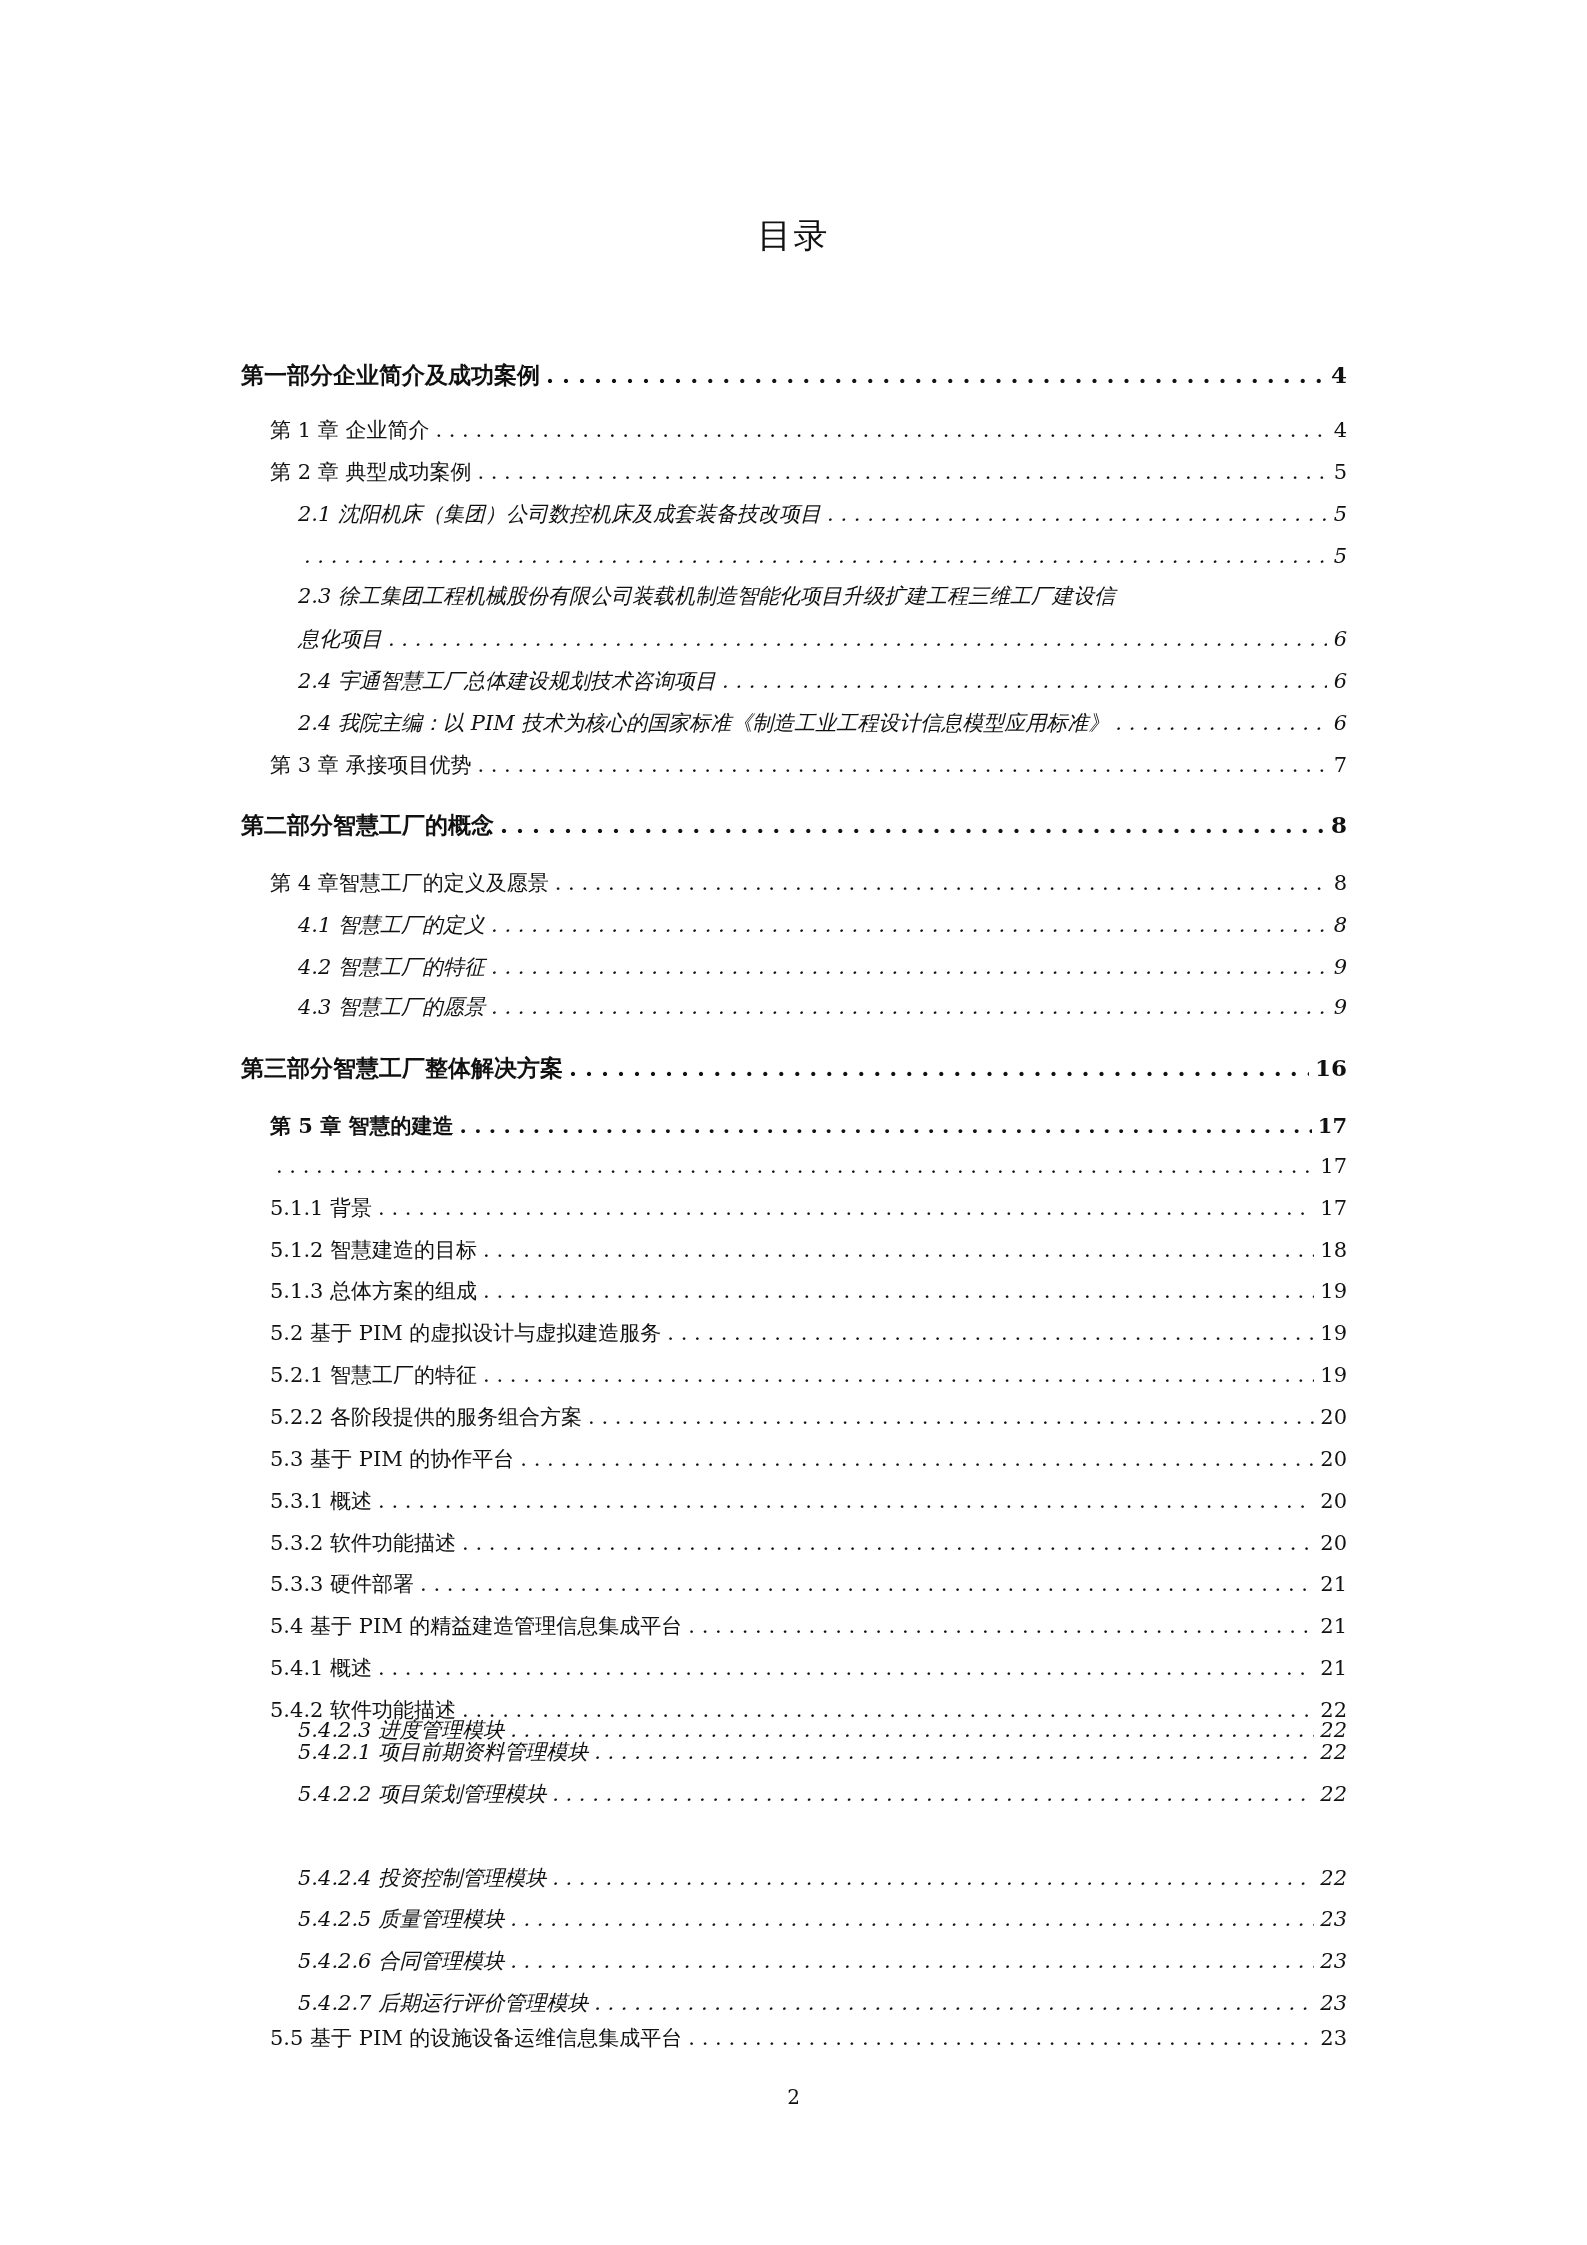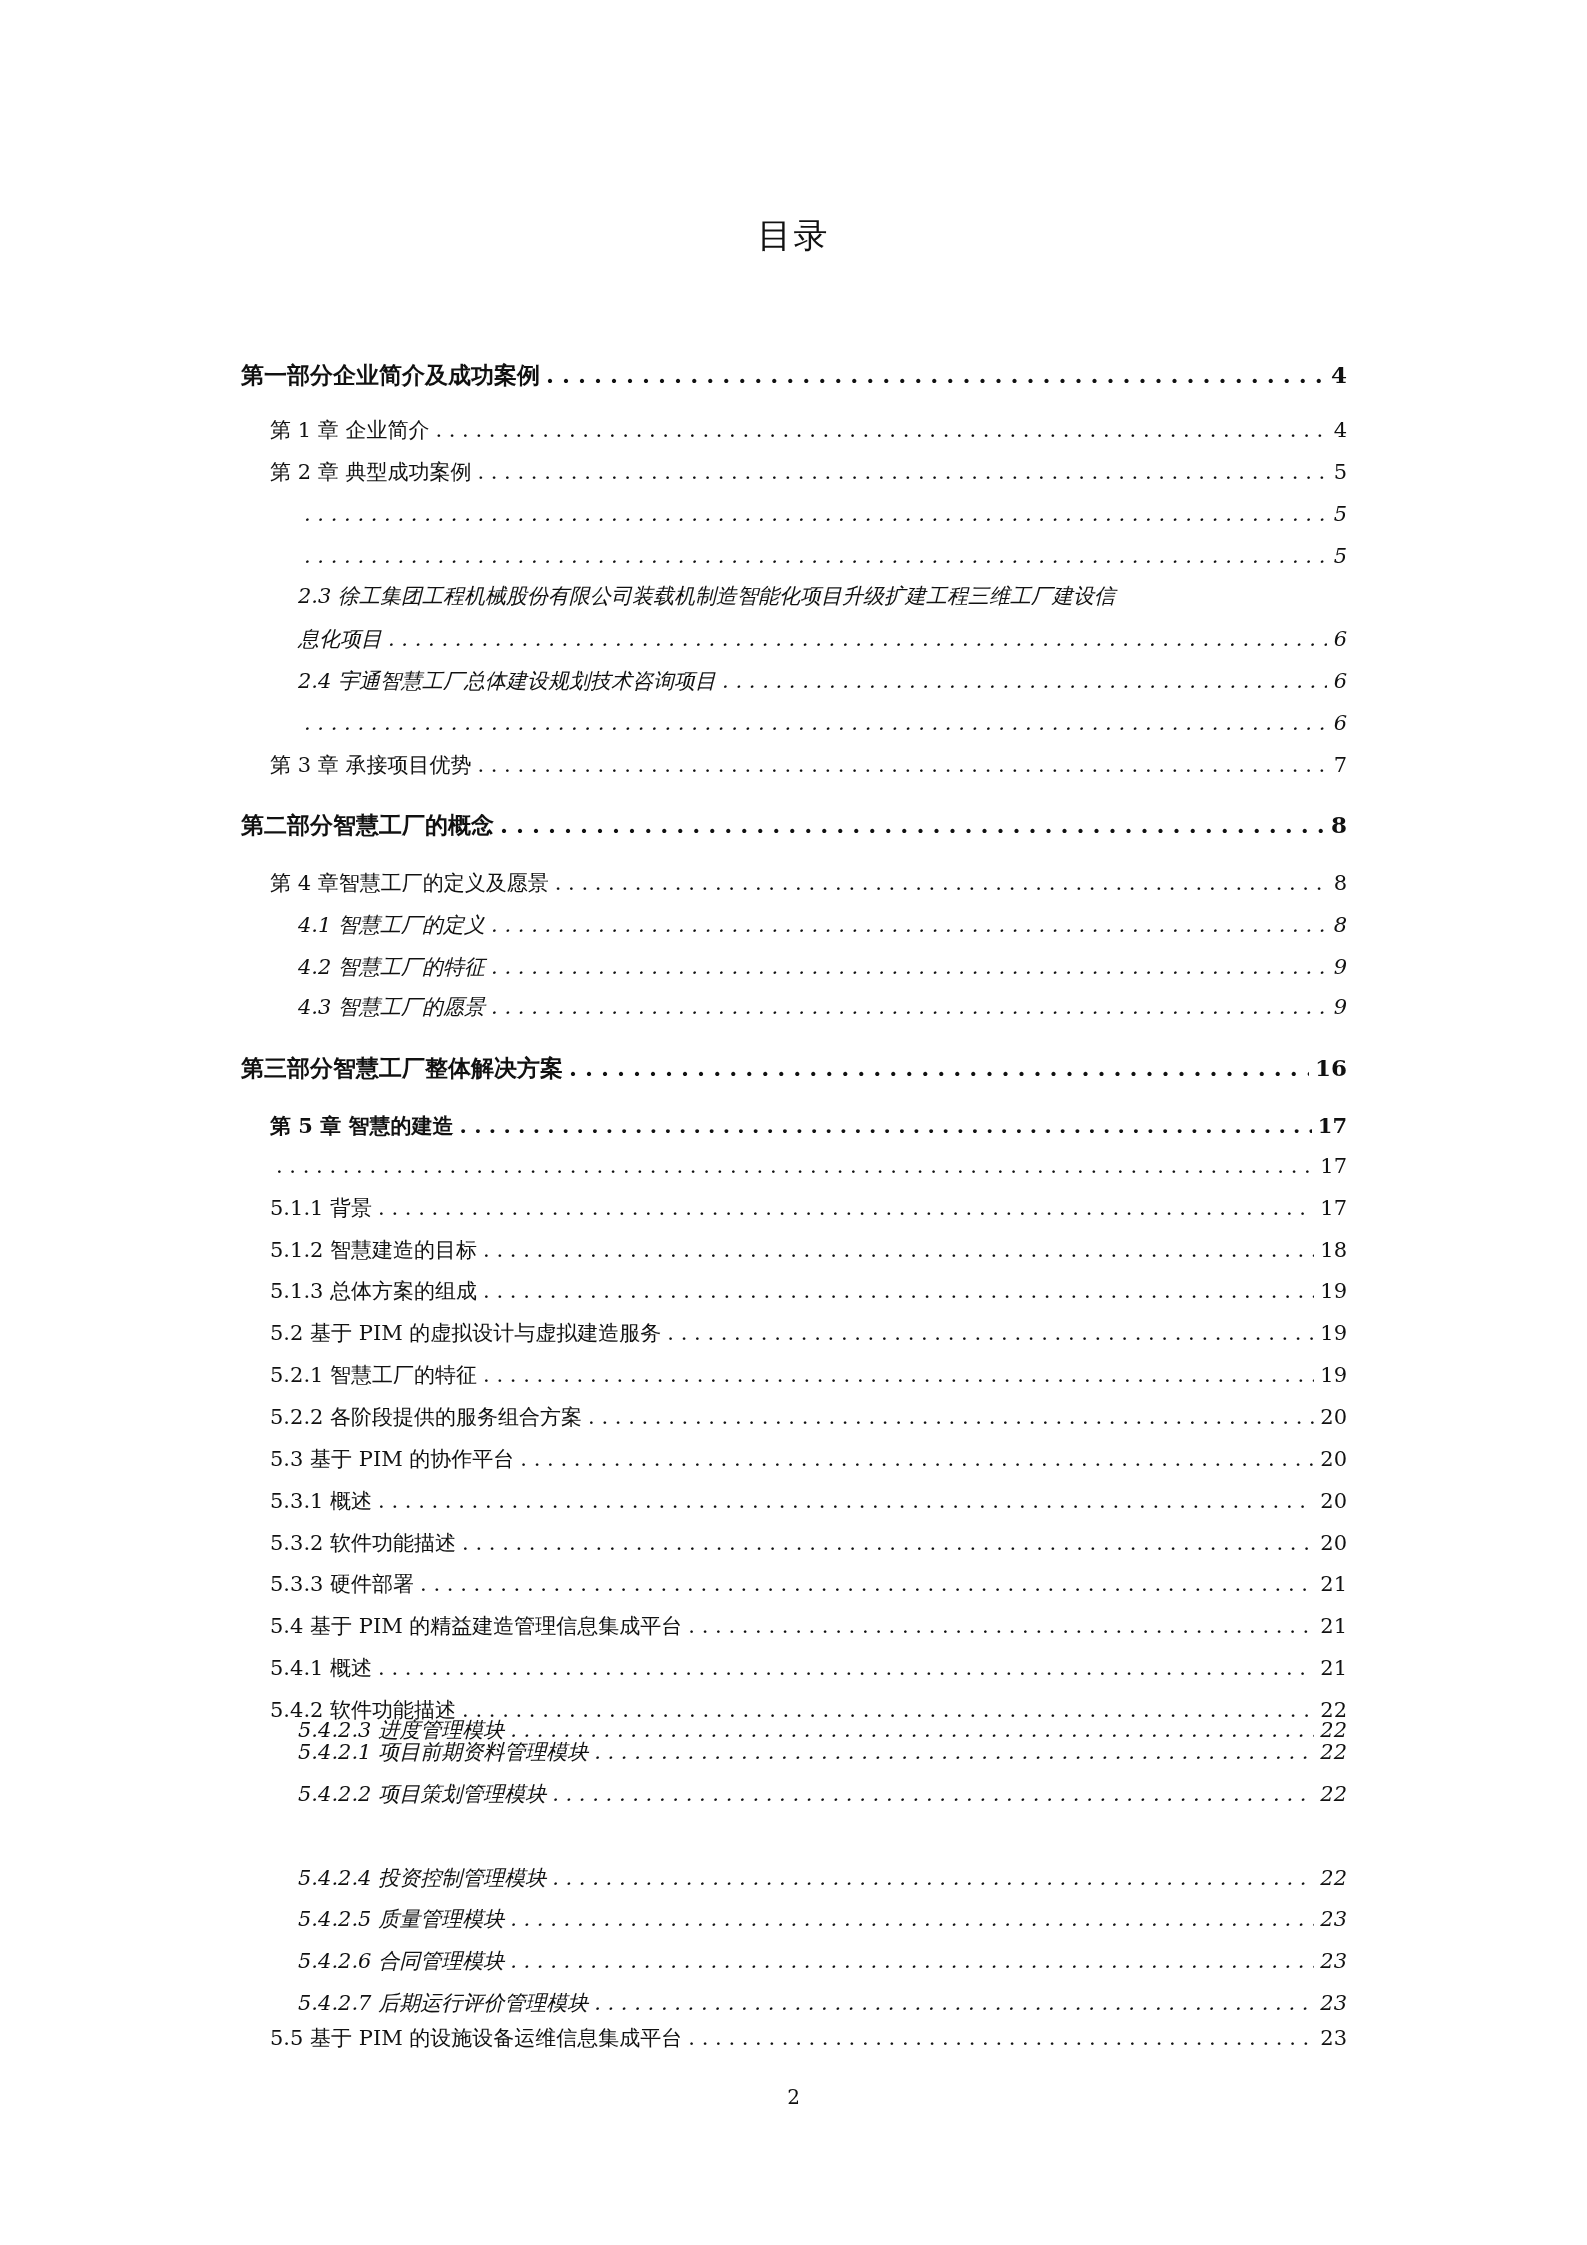--- a/index.html
+++ b/index.html
@@ -38,39 +38,41 @@
       <span class="label">第 1 章 企业简介</span>
       <span class="dots"></span>
       <span class="page">4</span>
     </div>
     <div class="row chap" style="top: 454px; align-items: center;">
       <span class="label">第 2 章 典型成功案例</span>
       <span class="dots"></span>
       <span class="page">5</span>
     </div>
     <div class="row sec" style="top: 496px;">
+      <span class="label">2.1 沈阳机床（集团）公司数控机床及成套装备技改项目</span>
       <span class="dots"></span>
       <span class="page">5</span>
     </div>
     <div class="row sec" style="top: 538px;">
       <span class="dots"></span>
       <span class="page">5</span>
     </div>
     <div class="wrap-line" style="top: 578px;">2.3 徐工集团工程机械股份有限公司装载机制造智能化项目升级扩建工程三维工厂建设信</div>
     <div class="row sec" style="top: 621px;">
       <span class="label">息化项目</span>
       <span class="dots"></span>
       <span class="page">6</span>
     </div>
     <div class="row sec" style="top: 663px;">
       <span class="label">2.4  宇通智慧工厂总体建设规划技术咨询项目</span>
       <span class="dots"></span>
       <span class="page">6</span>
     </div>
     <div class="row sec" style="top: 705px;">
+      <span class="label">2.4  我院主编：以 PIM 技术为核心的国家标准《制造工业工程设计信息模型应用标准》</span>
       <span class="dots"></span>
       <span class="page">6</span>
     </div>
     <div class="row chap" style="top: 747px;">
       <span class="label">第 3 章 承接项目优势</span>
       <span class="dots"></span>
       <span class="page">7</span>
     </div>
     <div class="row part" style="top: 807px;">
       <span class="label">第二部分智慧工厂的概念</span>

